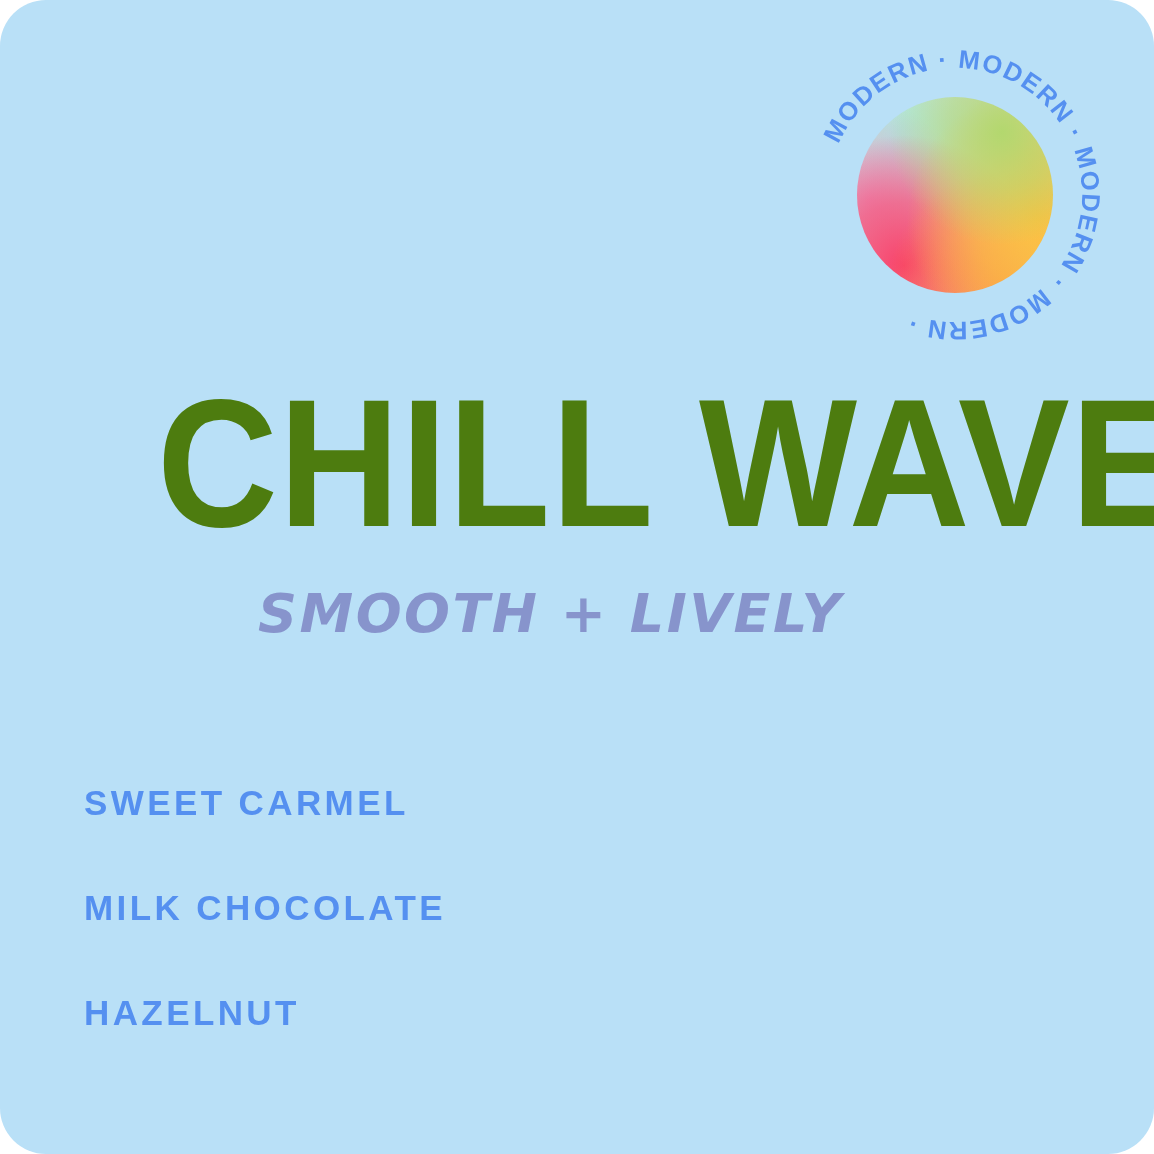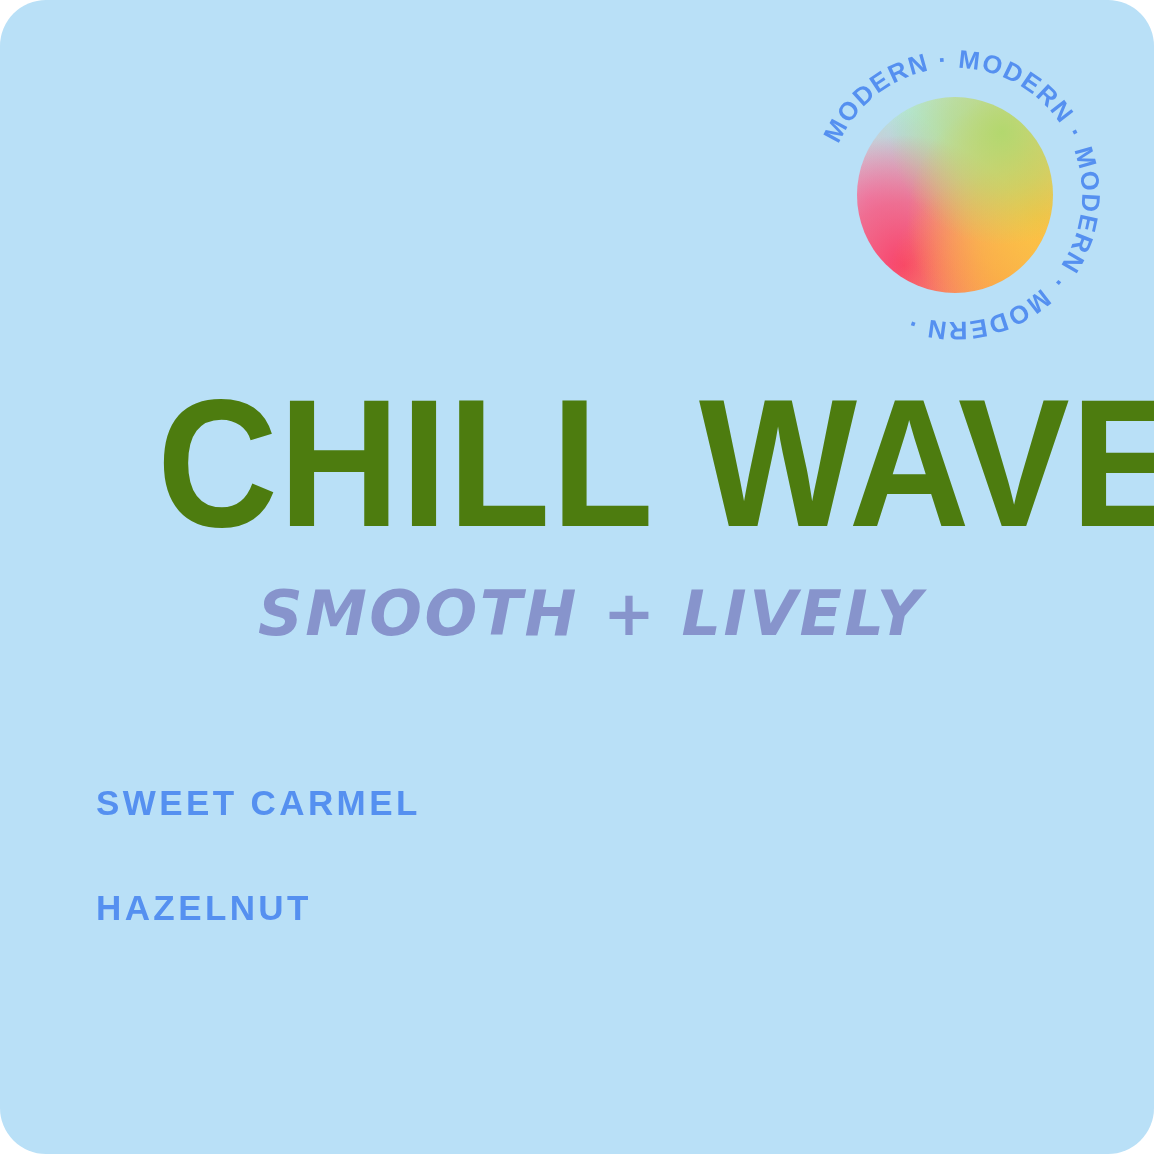--- a/index.html
+++ b/index.html
@@ -87,30 +87,30 @@
 
   
   #subtitle {
     position: absolute;
     left: 258px;
     top: 578px;
     color: #8794cc;
     font-family: "DejaVu Sans", sans-serif;
     font-weight: bold;
     font-style: italic;
-    font-size: 62px;
+    font-size: 54px;
     line-height: 72px;
     letter-spacing: 2.5px;
     white-space: nowrap;
   }
 
   
   #notes {
     position: absolute;
-    left: 96px;
+    left: 84px;
     top: 785px;
     width: 820px;
   }
   .note {
     color: #5590f0;
     font-family: "Liberation Sans", sans-serif;
     font-weight: bold;
     font-size: 35px;
     line-height: 35px;
     letter-spacing: 3.4px;
@@ -137,16 +137,17 @@
 
     <div id="badge-sphere"></div>
   </div>
 
   <div id="title"><span id="title-inner">CHILL WAVE</span></div>
 
   <div id="subtitle">SMOOTH + LIVELY</div>
 
   <div id="notes">
     <p class="note">SWEET CARMEL</p>
+    <p class="note">MILK CHOCOLATE</p>
     <p class="note">HAZELNUT</p>
   </div>
 
 </div>
 
 </body></html>

